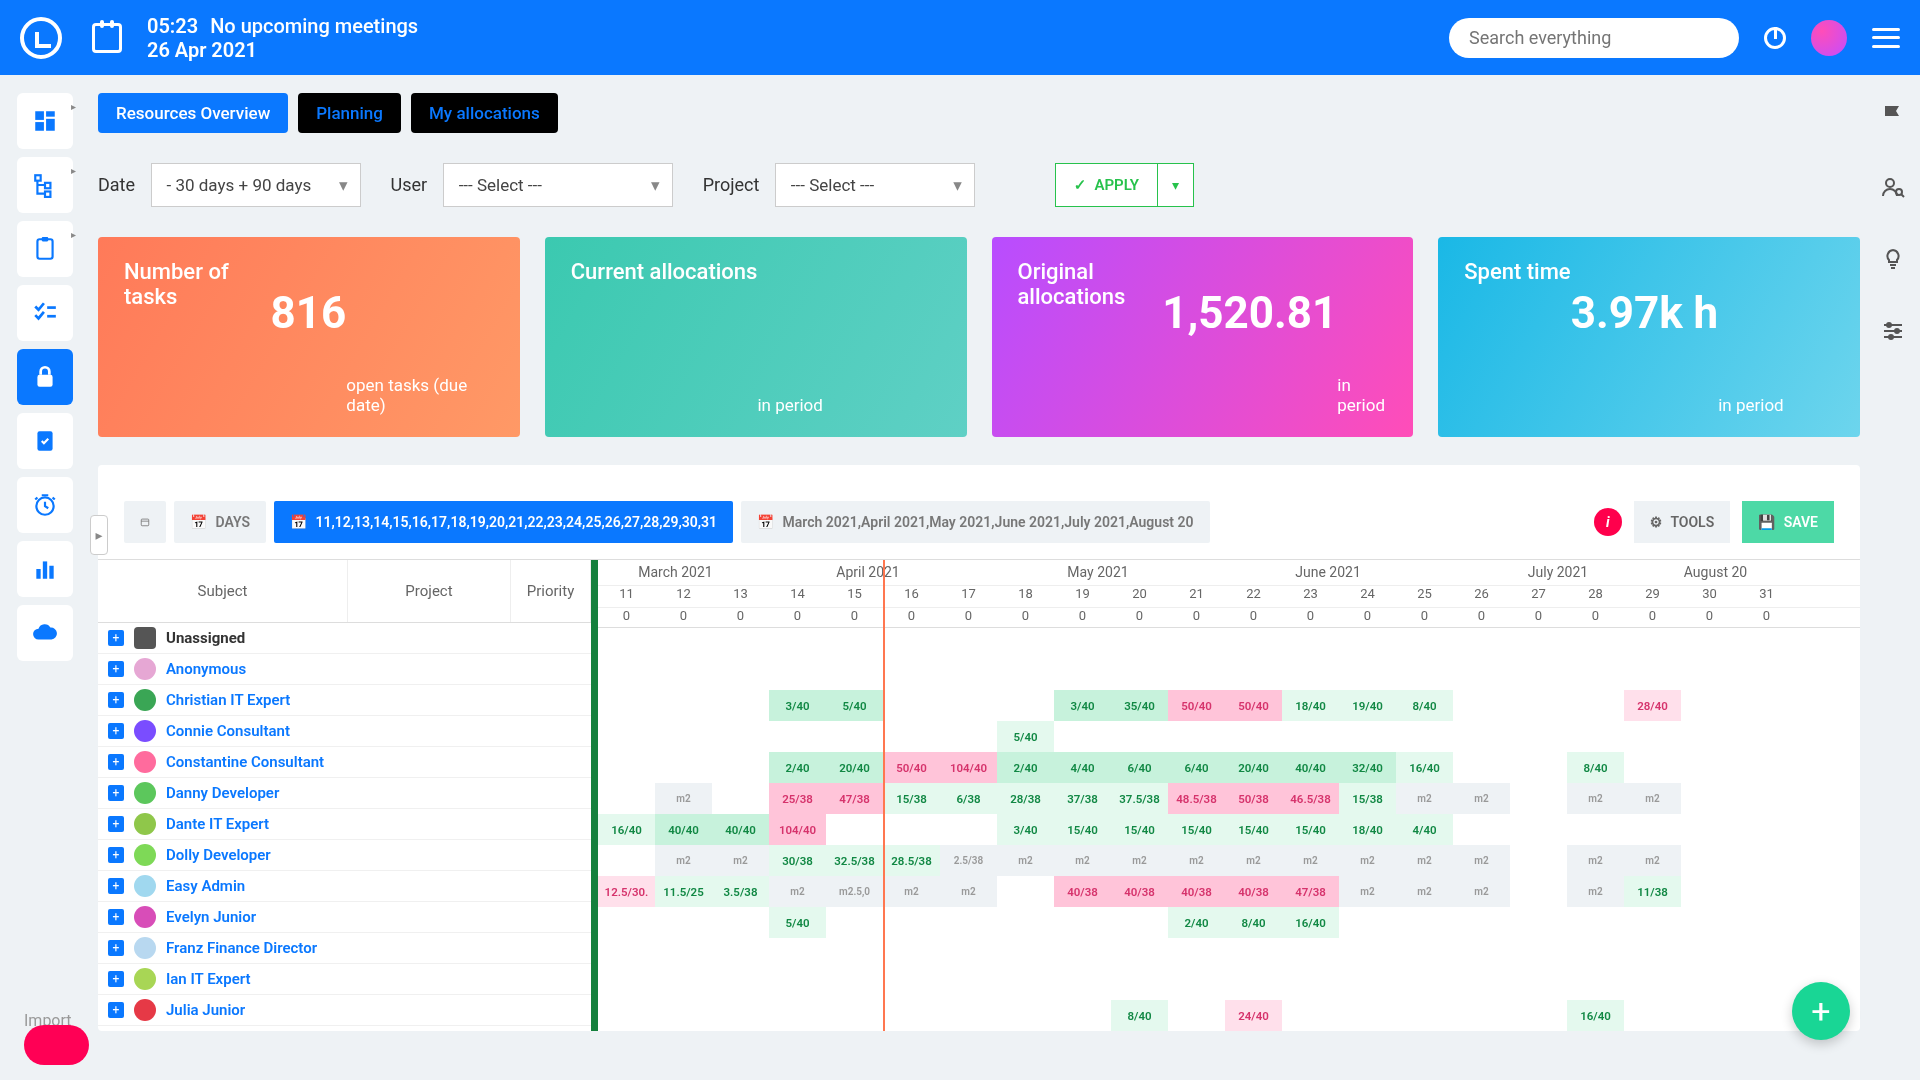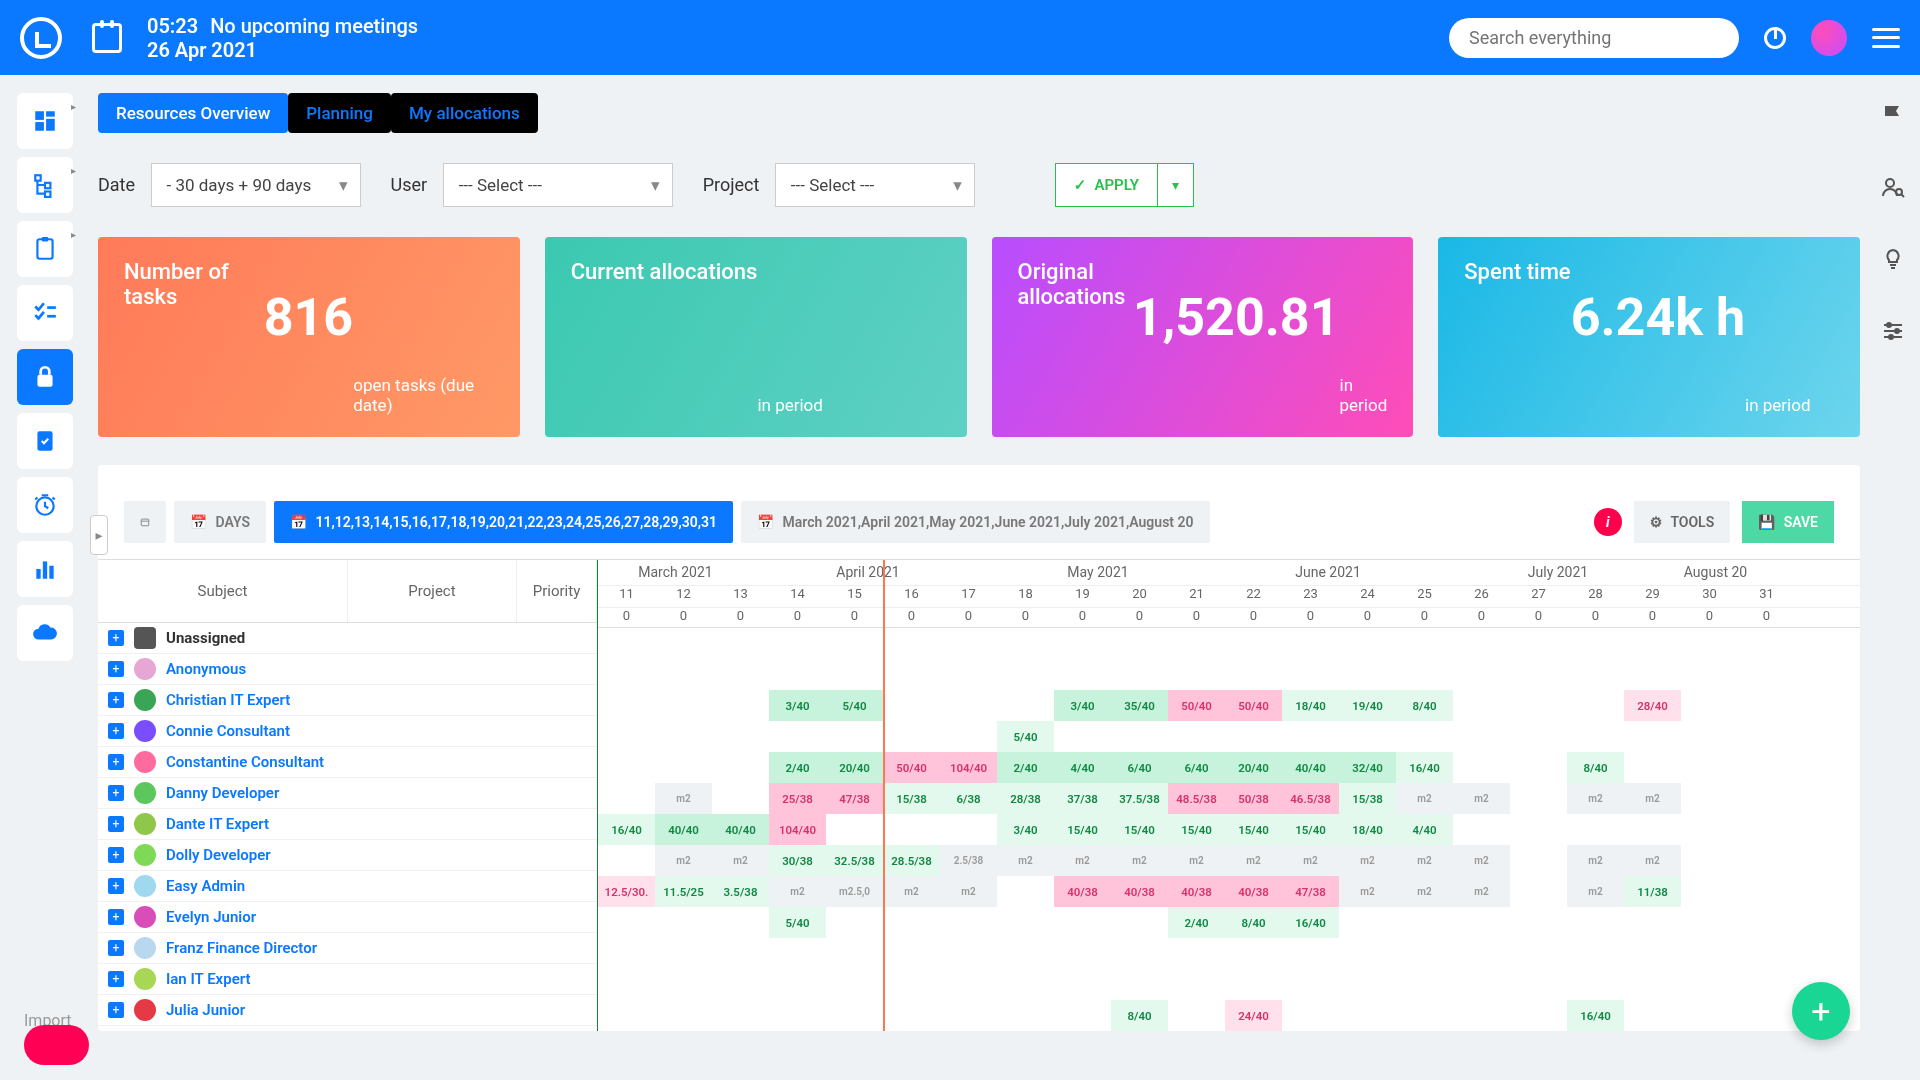--- a/index.html
+++ b/index.html
@@ -29,59 +29,59 @@
   .lsb svg{width:26px;height:26px}
   .import{position:absolute;left:24px;bottom:50px;color:#999;font-size:16px;}
   .pill{position:absolute;left:24px;bottom:15px;width:65px;height:40px;background:#ff0055;border-radius:20px}
   
   .rsb{position:absolute;right:0;top:75px;width:55px;display:flex;flex-direction:column;align-items:center;padding-top:28px;gap:45px;color:#555}
   .rsb svg{width:24px;height:24px}
   
   .main{position:absolute;left:98px;right:60px;top:93px;bottom:0;overflow:hidden}
   .expand{position:absolute;left:90px;top:calc(75px + 440px);width:18px;height:40px;background:#fff;border:1px solid #ccc;border-radius:4px;display:flex;align-items:center;justify-content:center;color:#888;font-size:14px;z-index:5}
   
-  .tabs{display:flex;align-items:center}
+  .tabs{display:flex;gap:10px;align-items:center}
   .tab{padding:10px 18px;background:#000000;border-radius:4px;color:#0a78ff;font-size:17px;font-weight:500;cursor:pointer}
   .tab.act{background:#0a78ff;color:#fff}
   
   .filters{margin-top:30px;display:flex;gap:30px;align-items:center}
   .flt-lbl{font-size:18px;color:#333;margin-right:12px}
   .sel{height:44px;background:#fff;border:1px solid #ccc;padding:0 40px 0 15px;font-size:17px;color:#444;position:relative;display:inline-flex;align-items:center;min-width:150px}
   .sel:after{content:"▾";position:absolute;right:12px;color:#888}
   .apply-grp{display:flex;margin-left:auto}
   .btn-apply{height:44px;border:1px solid #27c24c;color:#27c24c;background:#fff;padding:0 18px;display:flex;align-items:center;gap:8px;font-weight:600;font-size:15px}
   .btn-apply-dd{width:36px;height:44px;border:1px solid #27c24c;border-left:none;color:#27c24c;background:#fff;display:flex;align-items:center;justify-content:center}
   
   .stats{display:flex;gap:25px;margin-top:30px}
   .card{flex:1;height:200px;border-radius:4px;padding:22px 26px;color:#fff;display:flex;flex-direction:row}
   .c1{background:linear-gradient(120deg,#ff7a59,#ff9966)}
   .c2{background:linear-gradient(120deg,#3bc9b0,#5fd0c5)}
   .c3{background:linear-gradient(120deg,#b84dff,#ff4db8)}
   .c4{background:linear-gradient(120deg,#1ab8e6,#6dd5ed)}
   .card-t{font-size:22px;font-weight:500}
-  .card-v{font-size:52px;font-weight:700;margin-top:28px}
+  .card-v{font-size:44px;font-weight:700;margin-top:28px}
   .card-s{font-size:17px;margin-top:auto}
   
   .rm{background:#fff;margin-top:28px;border-radius:4px;padding:20px 0 0 0}
   .rm-hdr{display:flex;align-items:center;padding:0 26px}
   .rm-hdr h2{font-size:26px;font-weight:500;color:#444}
   .rm-hdr-actions{margin-left:auto;display:flex;gap:20px;color:#666}
   .rm-hdr-actions svg{width:20px;height:20px;cursor:pointer}
   .close-x{color:#bbb;font-size:24px}
   .rm-tb{display:flex;align-items:center;padding:16px 26px;gap:8px}
   .rng-btn{height:42px;background:#eef2f5;padding:0 16px;display:flex;align-items:center;gap:8px;color:#777;font-weight:600;font-size:14px;border-radius:2px}
   .rng-btn.act{background:#0a78ff;color:#fff}
   .rng-sq{width:42px;justify-content:center}
   .rm-tb-right{margin-left:auto;display:flex;gap:12px;align-items:center}
   .info-dot{width:28px;height:28px;border-radius:50%;background:#ff004c;color:#fff;display:flex;align-items:center;justify-content:center;font-weight:bold;font-style:italic}
   .tools-btn{height:42px;background:#eef2f5;padding:0 16px;display:flex;align-items:center;gap:8px;color:#666;font-weight:600}
   .save-btn{height:42px;background:#4dd9a6;padding:0 16px;display:flex;align-items:center;gap:8px;color:#fff;font-weight:600}
   
   .grid{display:flex;border-top:1px solid #ddd}
-  .gl{width:500px;flex:none;border-right:1px solid #15803d}
+  .gl{width:500px;flex:none;border-right:7px solid #15803d}
   .gl-hdr{display:flex;border-bottom:1px solid #ddd}
   .gl-hdr div{padding:22px 0;text-align:center;color:#666;font-size:15px;border-right:1px solid #eee;flex:1}
   .gl-hdr .c-subj{flex:0 0 250px}
   .gl-hdr .c-prio{flex:0 0 80px}
   .gl-row{display:flex;align-items:center;height:31px;border-bottom:1px solid #f0f0f0;padding-left:10px;gap:10px}
   .gl-row .plus{width:16px;height:16px;background:#0a78ff;color:#fff;font-size:12px;display:flex;align-items:center;justify-content:center;border-radius:2px}
   .gl-row .rava{width:22px;height:22px;border-radius:50%;flex:none}
   .gl-row .rname{color:#0a78ff;font-weight:600;font-size:15px}
   .gr{flex:1;overflow:hidden;position:relative}
   .gr-months{display:flex;height:26px;border-bottom:1px solid #eee}
@@ -252,21 +252,21 @@
         <div class="card-t">Current allocations</div>
         <div class="card-s">in period</div>
       </div>
     <div class="card c3">
         <div class="card-t">Original allocations</div>
         <div class="card-v">1,520.81</div>
         <div class="card-s">in period</div>
       </div>
     <div class="card c4">
         <div class="card-t">Spent time</div>
-        <div class="card-v">6.24k h</div>
+        <div class="card-v">3.97k h</div>
         <div class="card-s">in period</div>
       </div>
   </div>
 
   <div class="rm">
     <div class="rm-tb">
       <div class="rng-btn rng-sq">
           <svg width="18" height="18" viewBox="0 0 24 24" fill="none" stroke="currentColor" stroke-width="2">
             <rect x="3" y="5" width="18" height="16" rx="2"></rect>
             <line x1="3" y1="10" x2="21" y2="10"></line>

